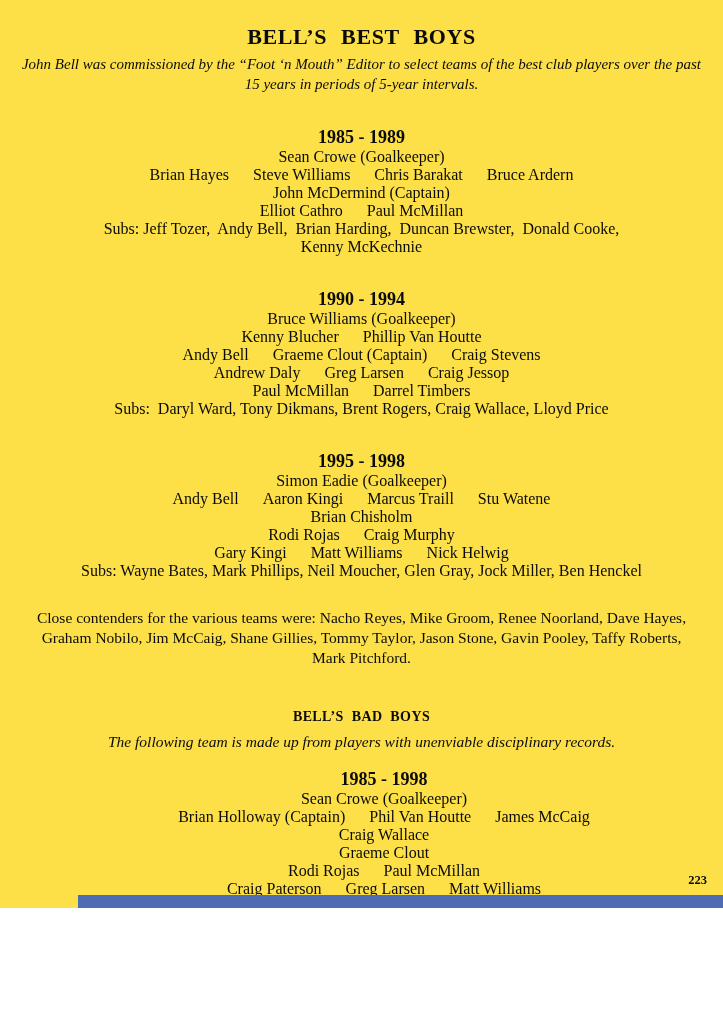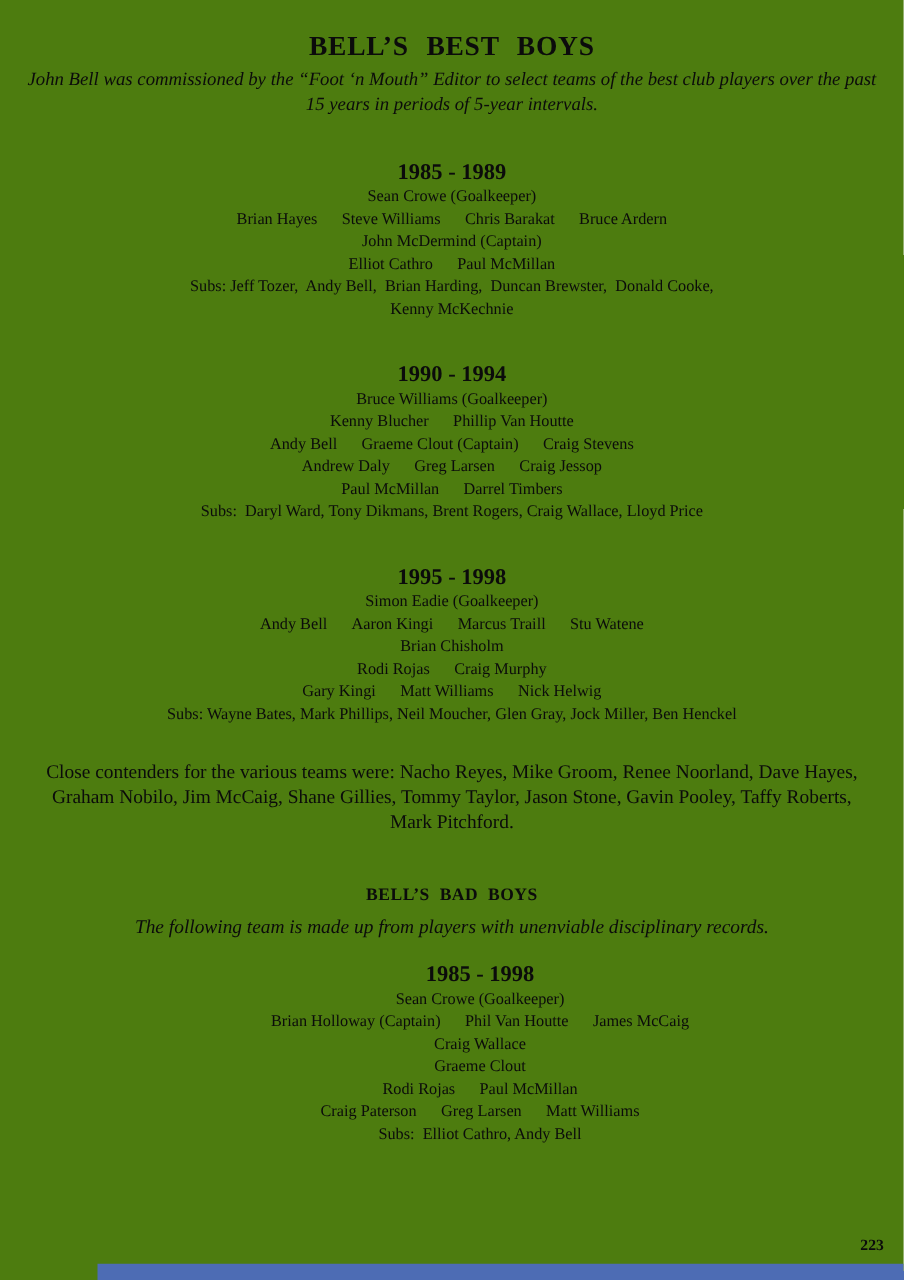--- a/index.html
+++ b/index.html
@@ -1,19 +1,19 @@
 <!DOCTYPE html>
 <html><head>
 <meta charset="utf-8">
 <style>
   html,body{margin:0;padding:0;background:#ffffff;}
   .page{
     position:relative;
-    width:723px;height:1024px;
-    background:#4d7c0f;
+    width:723px;height:908px;
+    background:#fde047;
     overflow:hidden;
     font-family:"Liberation Serif","DejaVu Serif",serif;
     color:#0b0b0b;
     text-align:center;
     box-sizing:border-box;
     padding-top:24px;
   }
   .main-title{
     margin:0;
     font-size:22px;
@@ -30,21 +30,21 @@
     line-height:19.5px;
   }
   .team{margin-top:32px;}
   .period{
     margin:0;
     font-size:18px;
     font-weight:bold;
     line-height:22px;
   }
   .team-row{
-    font-size:13px;
+    font-size:16px;
     line-height:18px;
     white-space:normal;
     text-align:center;
   }
   .subs{
     margin:0 auto;
     max-width:660px;
     white-space:pre-line;
   }
   .contenders{

